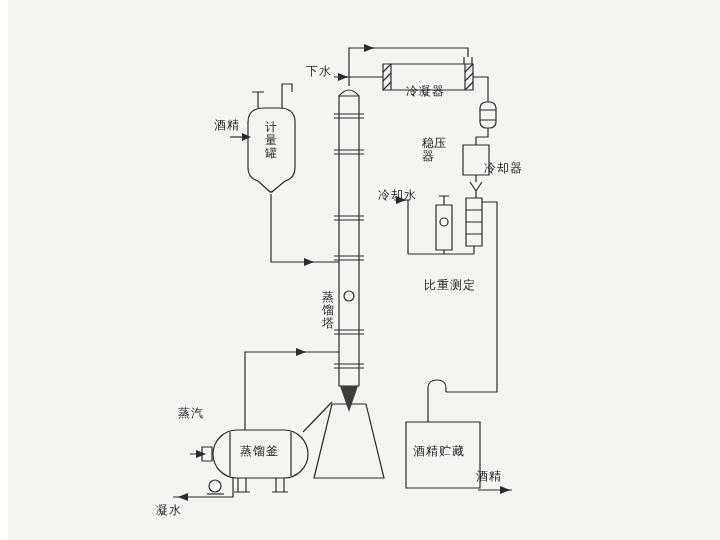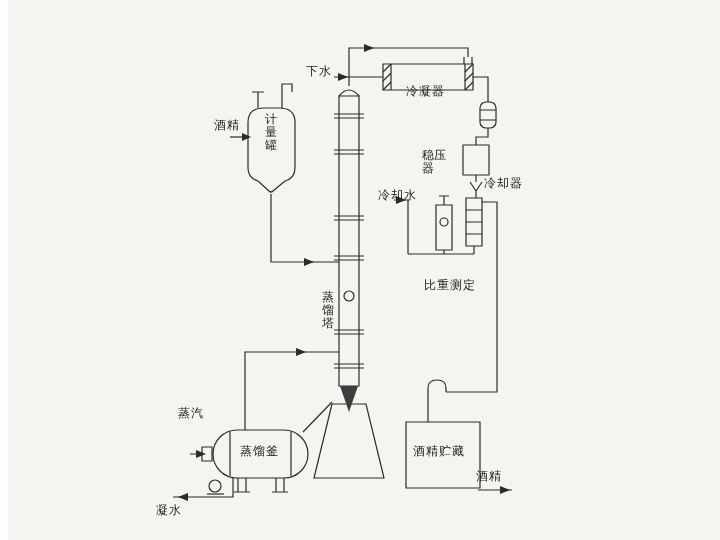--- a/index.html
+++ b/index.html
@@ -145,24 +145,24 @@
       <polygon points="388,196 398,200 388,204"></polygon>
       <polygon points="188,450 198,454 188,458"></polygon>
       <polygon points="180,493 170,497 180,501"></polygon>
       <polygon points="492,486 502,490 492,494"></polygon>
     </g>
   </svg>
 
   <span class="lbl" style="left:298px;top:66px">下水</span>
   <span class="lbl" style="left:398px;top:86px">冷凝器</span>
   <span class="lbl" style="left:206px;top:120px">酒精</span>
-  <span class="lbl vert" style="left:256px;top:114px">计量罐</span>
-  <span class="lbl wrap2" style="left:414px;top:150px">稳压器</span>
+  <span class="lbl vert" style="left:256px;top:122px">计量罐</span>
+  <span class="lbl wrap2" style="left:414px;top:138px">稳压器</span>
   <span class="lbl" style="left:370px;top:190px">冷却水</span>
-  <span class="lbl" style="left:476px;top:178px">冷却器</span>
+  <span class="lbl" style="left:476px;top:163px">冷却器</span>
   <span class="lbl" style="left:416px;top:280px">比重测定</span>
   <span class="lbl vert" style="left:313px;top:292px">蒸馏塔</span>
   <span class="lbl" style="left:170px;top:408px">蒸汽</span>
   <span class="lbl" style="left:232px;top:446px">蒸馏釜</span>
   <span class="lbl" style="left:405px;top:446px">酒精贮藏</span>
   <span class="lbl" style="left:468px;top:471px">酒精</span>
   <span class="lbl" style="left:148px;top:505px">凝水</span>
 </div>
 
 </body></html>

